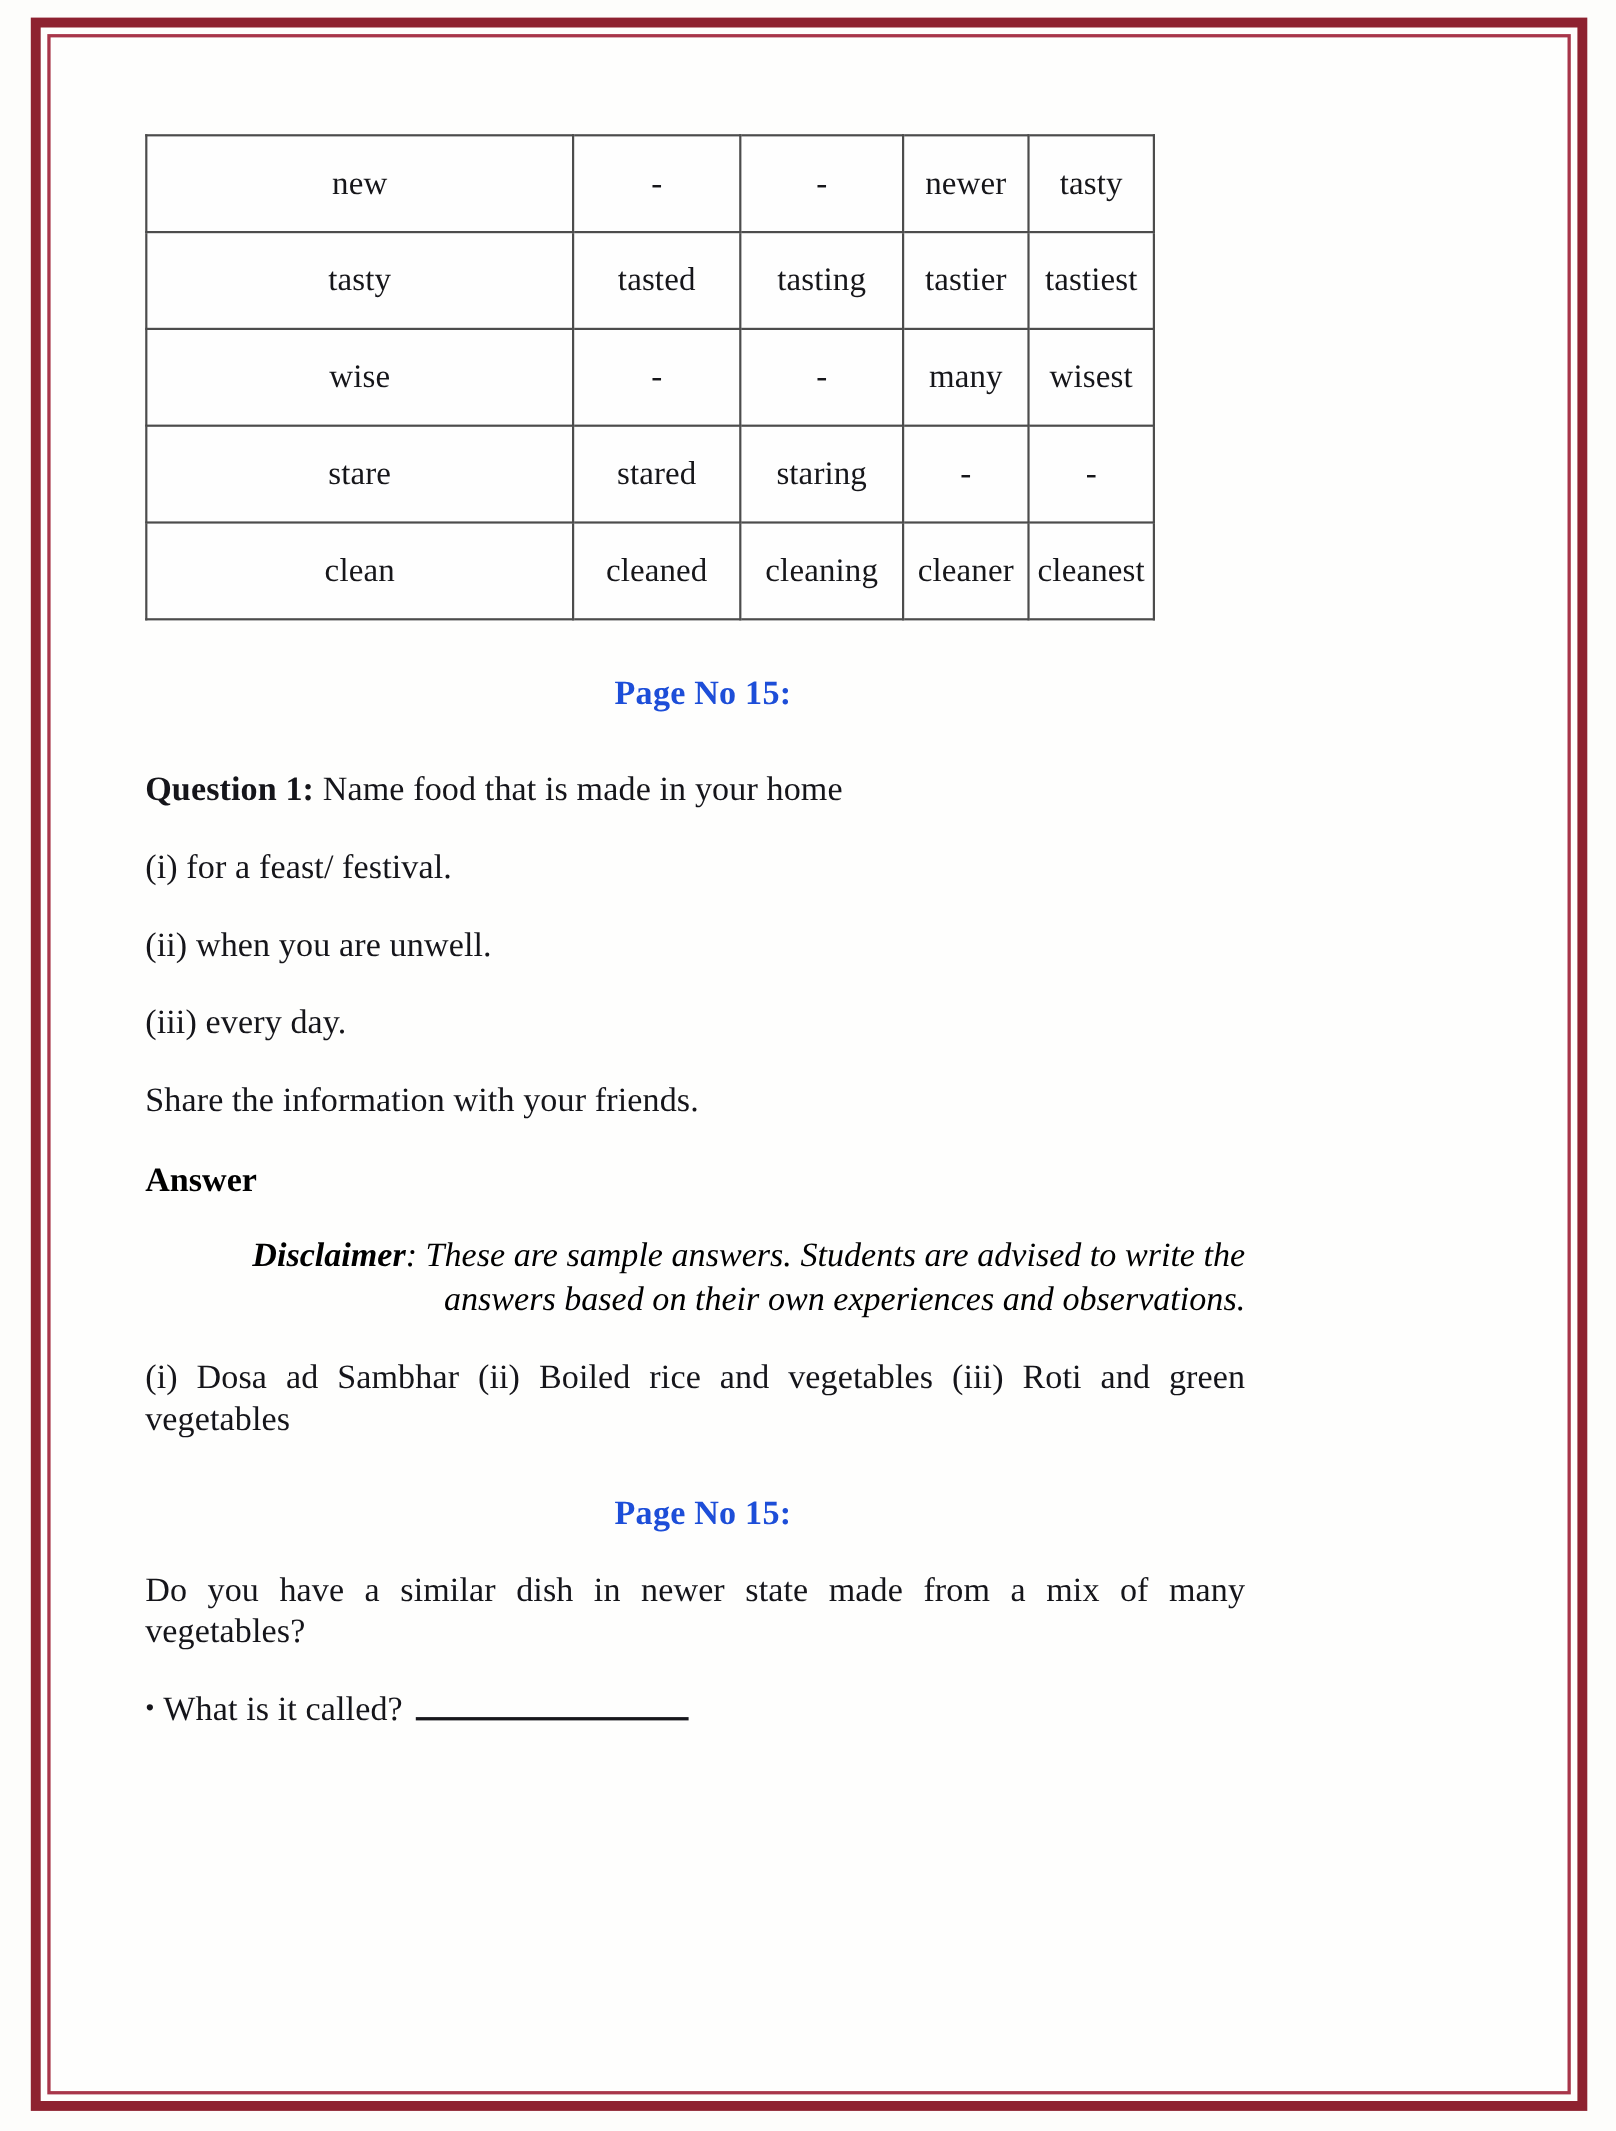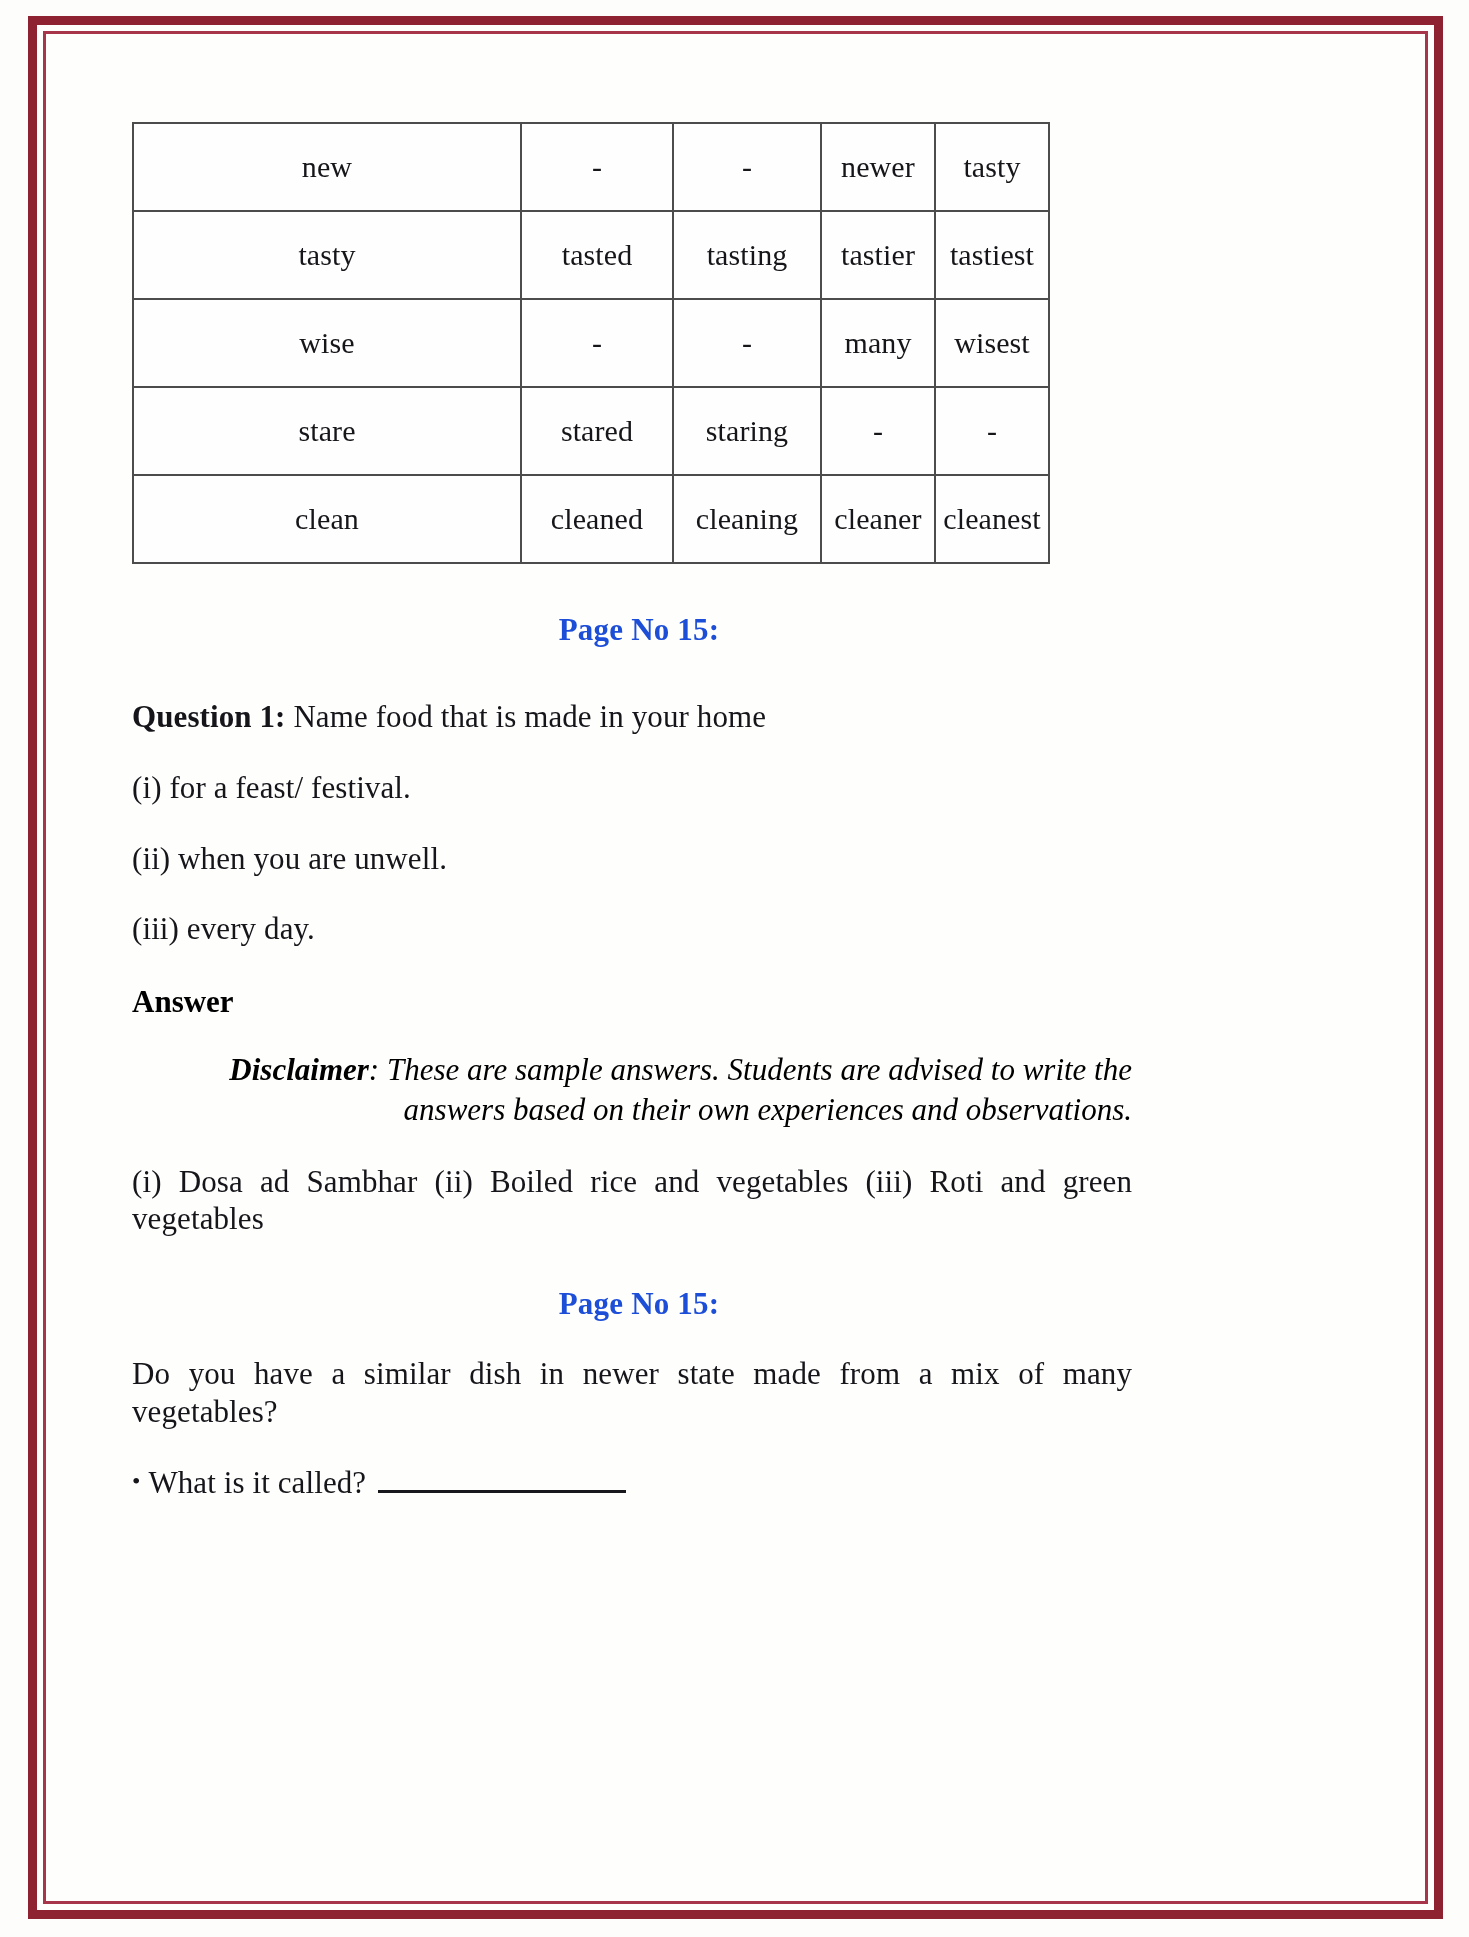--- a/index.html
+++ b/index.html
@@ -194,20 +194,21 @@
           </table>
 
           <div class="page-heading">Page No 15:</div>
 
           <p class="body-line first-after-heading"><span class="b">Question 1:</span><span> Name food that is made in your home</span></p>
 
           <p class="body-line">(i) for a feast/ festival.</p>
           <p class="body-line">(ii) when you are unwell.</p>
           <p class="body-line">(iii) every day.</p>
 
+          <p class="body-line">Share the information with your friends.</p>
 
           <div class="answer-label">Answer</div>
 
           <p class="disclaimer"><span class="bi">Disclaimer</span><span class="i">: These are sample answers. Students are advised to write the answers based on their own experiences and observations.</span></p>
 
           <p class="body-line justified">(i)  Dosa ad Sambhar (ii) Boiled rice and vegetables (iii) Roti and green vegetables</p>
 
           <div class="page-heading">Page No 15:</div>
 
 

